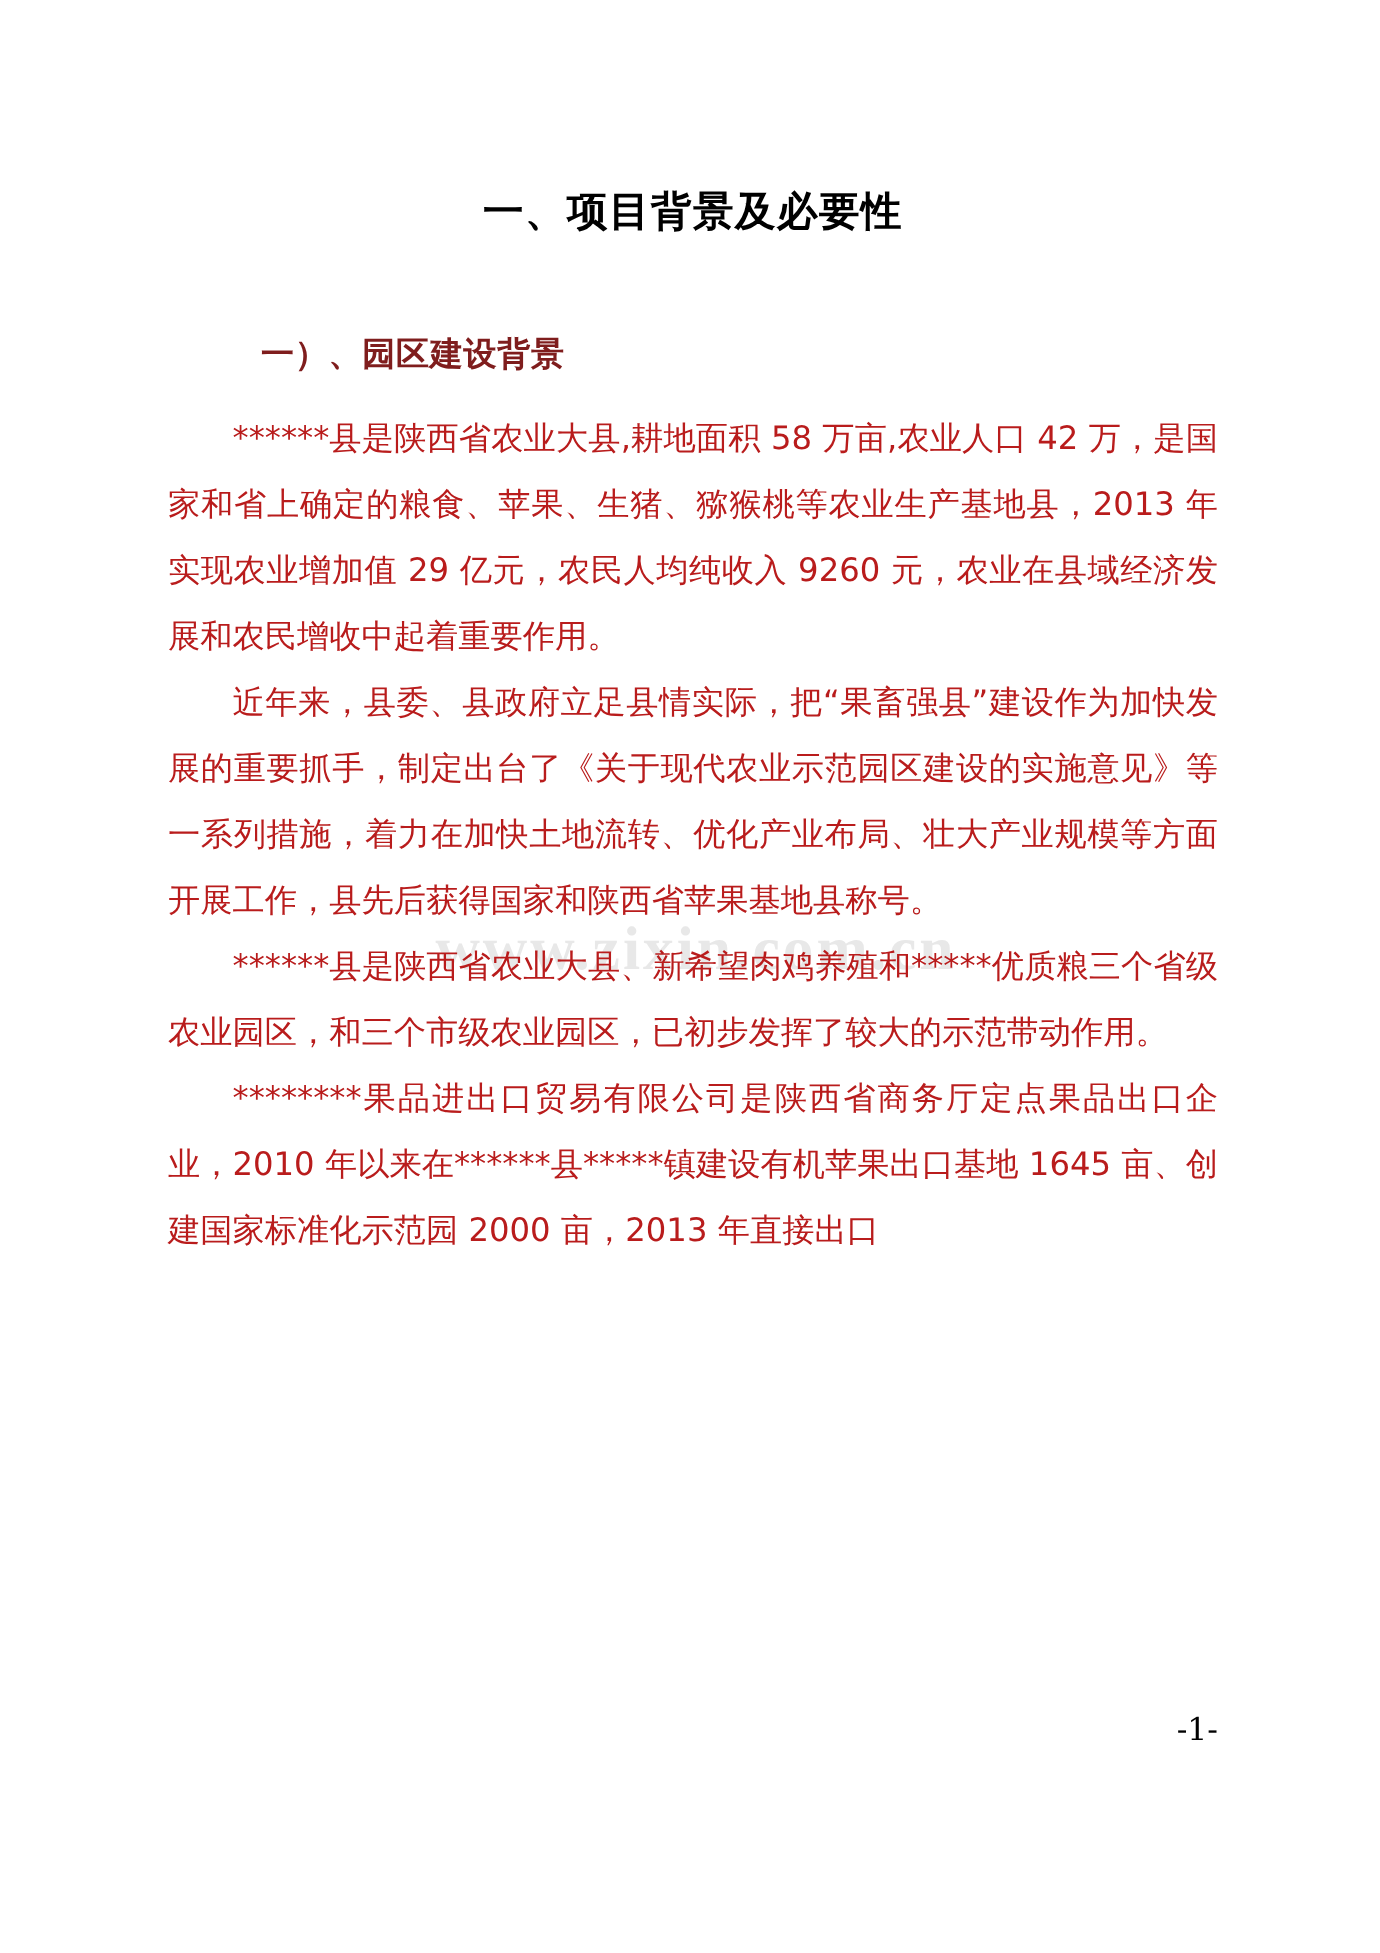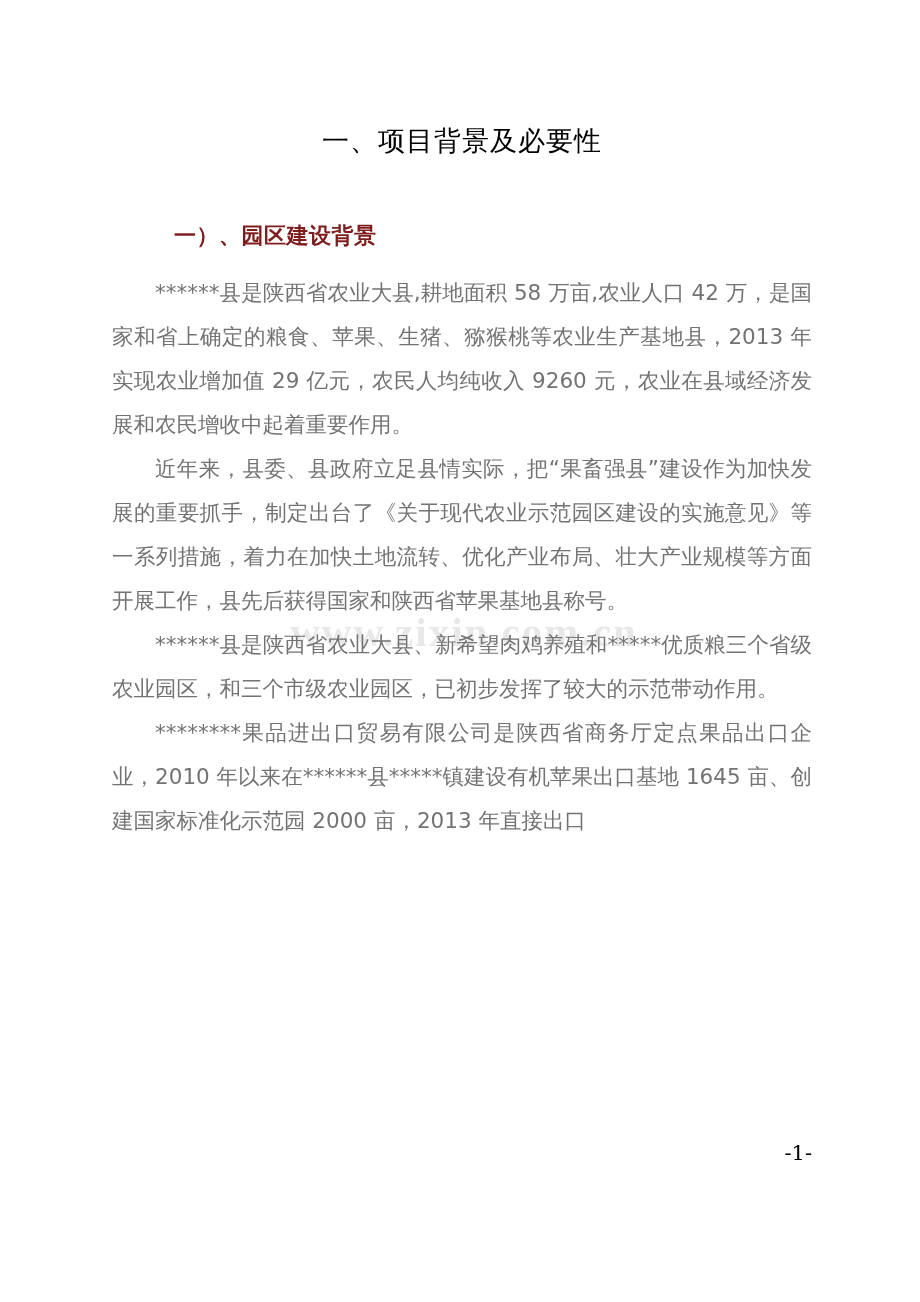--- a/index.html
+++ b/index.html
@@ -38,21 +38,21 @@
   }
   .content {
     position: absolute;
     left: 112px;
     top: 0;
     width: 700px;
     z-index: 10;
   }
   h1.doc-title {
     font-size: 27px;
-    font-weight: normal;
+    font-weight: bold;
     text-align: center;
     margin: 0;
     padding-top: 123px;
     letter-spacing: 1px;
     color: #000;
     font-family: "DejaVu Sans", "Liberation Sans", sans-serif;
   }
   h2.sec-title {
     font-size: 22px;
     font-weight: bold;
@@ -63,21 +63,21 @@
     color: #7f1d1d;
     font-family: "DejaVu Sans", "Liberation Sans", sans-serif;
   }
   p.para {
     font-size: 21.5px;
     line-height: 44px;
     margin: 0;
     text-align: justify;
     text-justify: inter-ideograph;
     text-indent: 43px;
-    color: #737373;
+    color: #b91c1c;
     font-family: "DejaVu Sans", "Liberation Serif", serif;
     letter-spacing: 0px;
   }
   p.first-para {
     margin-top: 20px;
   }
   .pagenum {
     position: absolute;
     right: 108px;
     top: 1141px;

